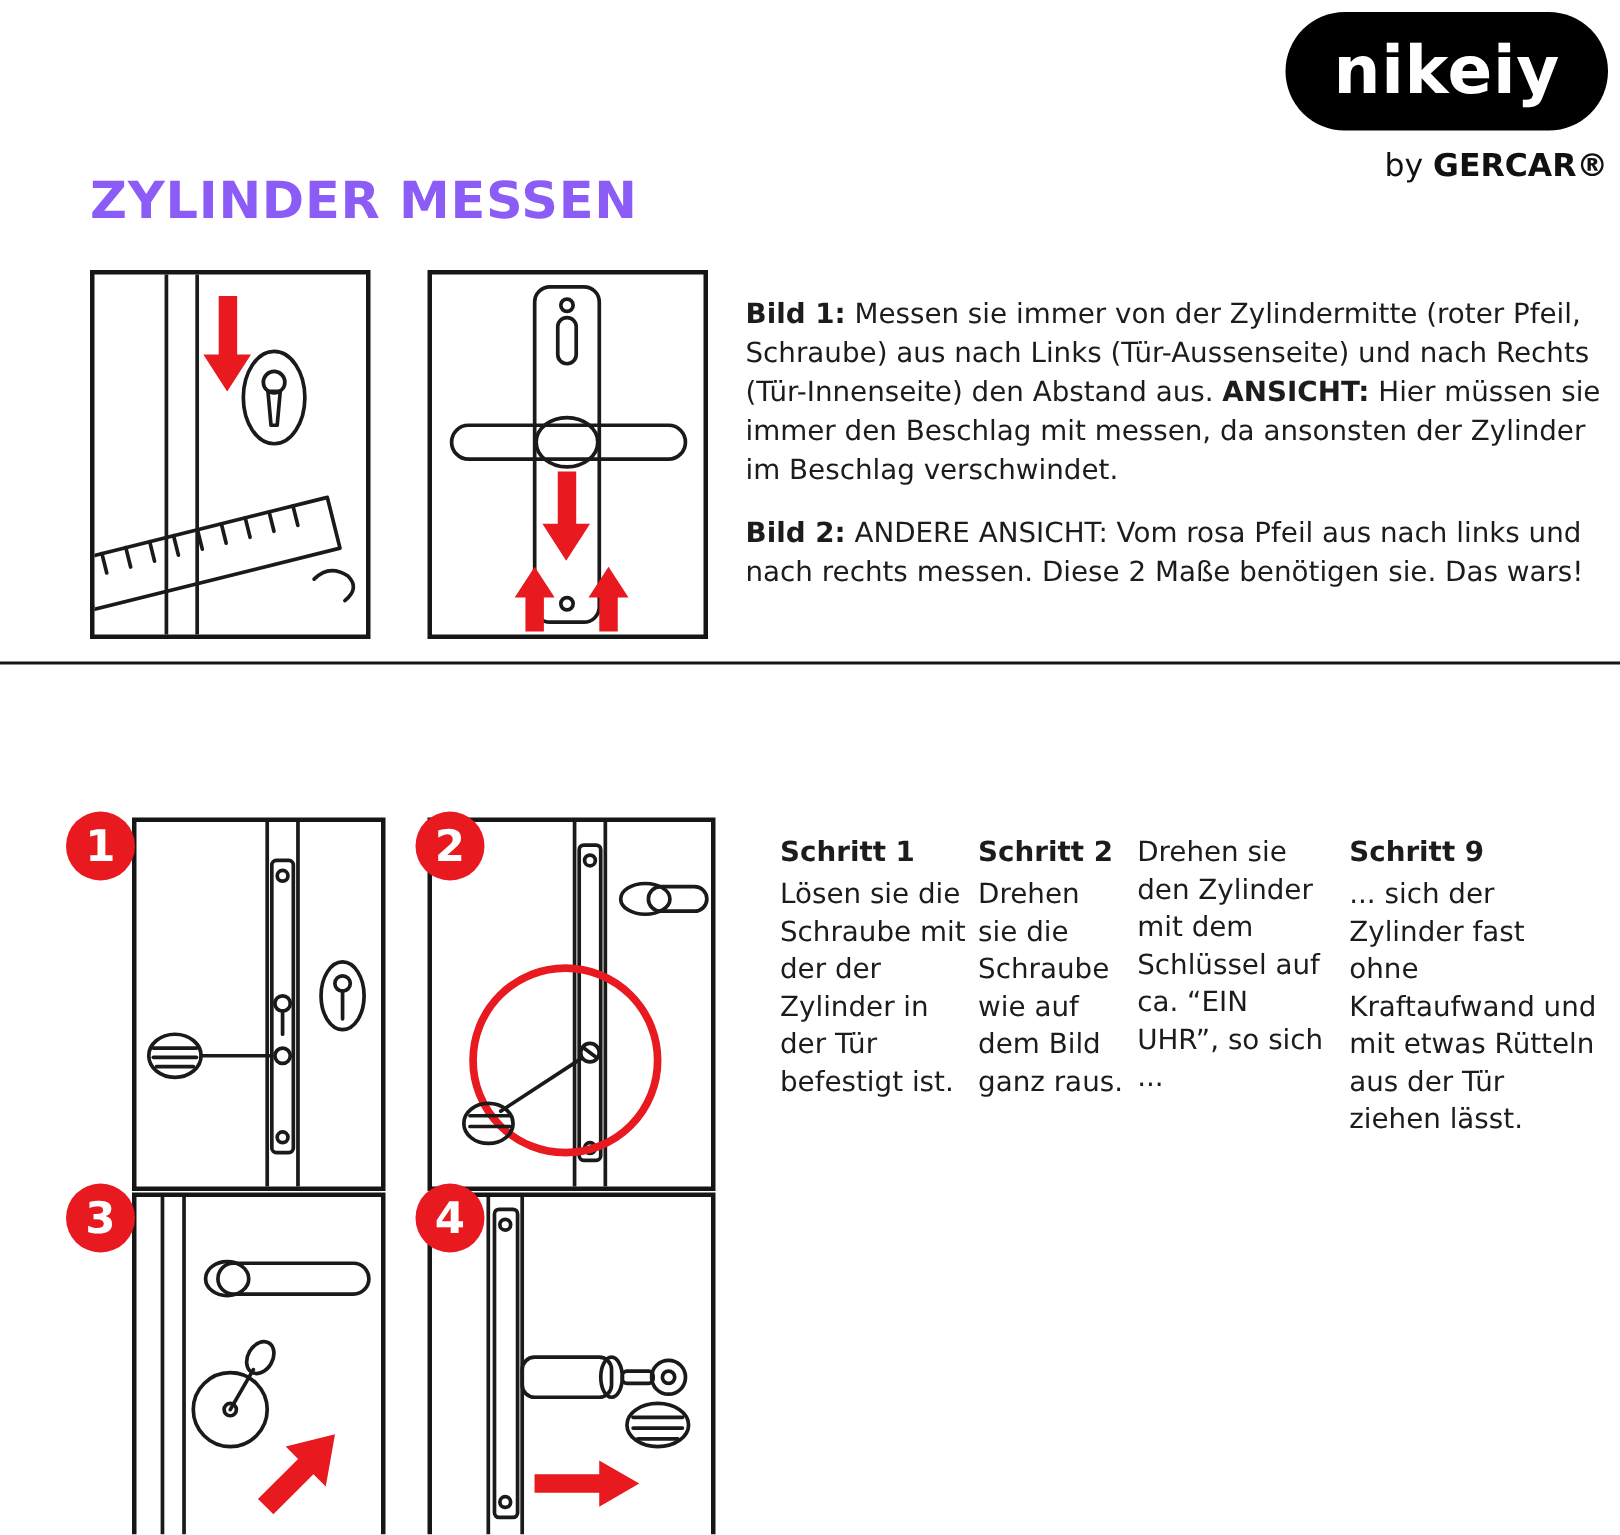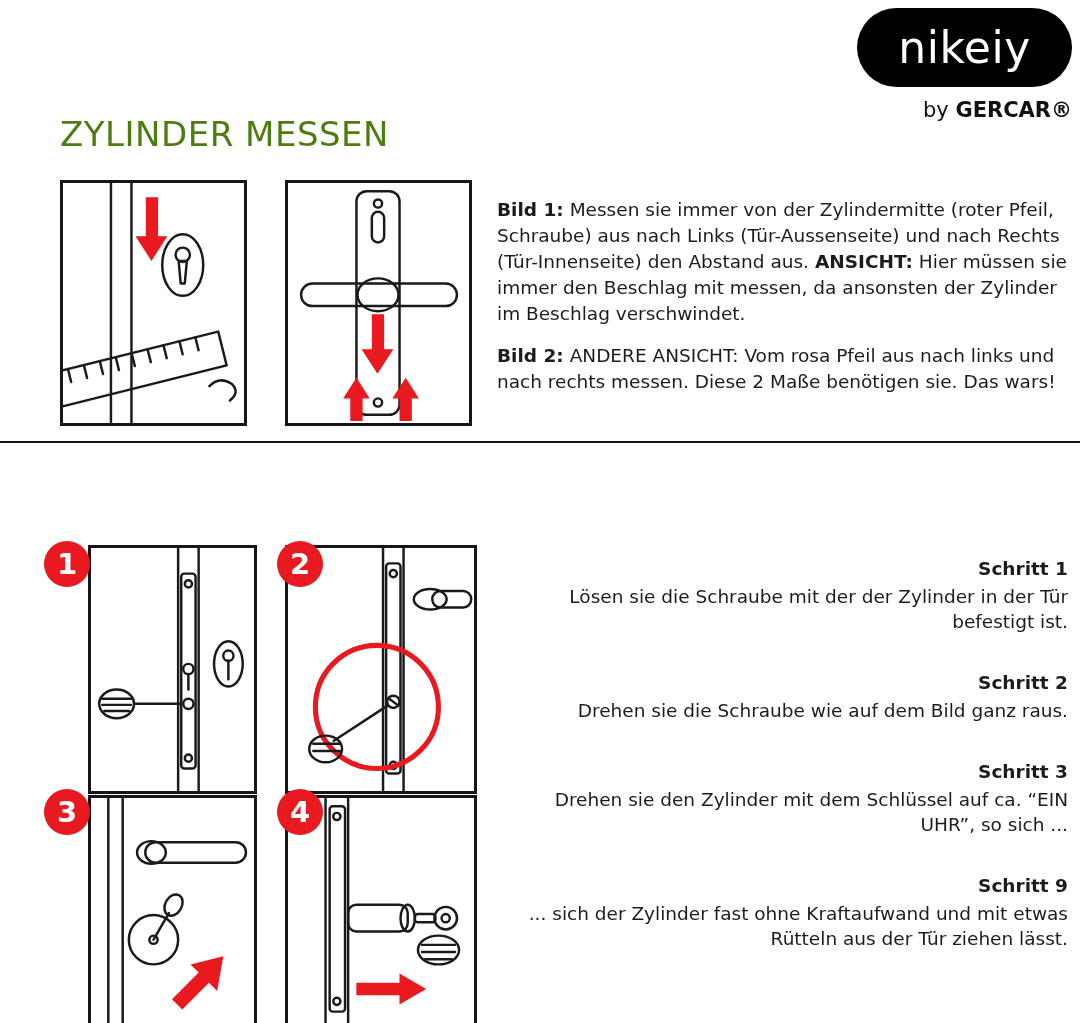--- a/index.html
+++ b/index.html
@@ -1,25 +1,25 @@
 <!DOCTYPE html>
 <html><head>
 <meta charset="utf-8">
 <style>
   html,body{margin:0;padding:0;background:#ffffff;}
   .page{position:relative;width:1080px;height:1023px;background:#fff;overflow:hidden;
         font-family:"DejaVu Sans","Liberation Sans",sans-serif;color:#1c1c1c;}
 
-  .h-title{position:absolute;left:60px;font-size:34px;font-weight:400;letter-spacing:.5px;color:#4d7c0f;white-space:nowrap;}
+  .h-title{position:absolute;left:60px;font-size:34px;font-weight:700;letter-spacing:.5px;color:#8b5cf6;white-space:nowrap;}
   #measure-title{top:114px;}
   #remove-title{top:477px;}
 
   .brand-pill{position:absolute;left:857px;top:8px;width:215px;height:79px;background:#000;
               border-radius:40px;display:flex;align-items:center;justify-content:center;}
-  .brand-pill span{color:#fff;font-size:44px;font-weight:normal;letter-spacing:.5px;}
+  .brand-pill span{color:#fff;font-size:44px;font-weight:bold;letter-spacing:.5px;}
   .brand-byline{position:absolute;left:857px;top:98px;width:215px;text-align:right;font-size:21px;color:#111;}
   .brand-byline b{font-weight:bold;}
 
   .panel{position:absolute;border:3px solid #161616;background:#fff;}
   #bild1{left:60px;top:180px;width:181px;height:240px;}
   #bild2{left:285px;top:180px;width:181px;height:240px;}
   #step1p{left:88px;top:545px;width:163px;height:243px;}
   #step2p{left:285px;top:545px;width:186px;height:243px;}
   #step3p{left:88px;top:795px;width:163px;height:228px;}
   #step4p{left:285px;top:795px;width:186px;height:228px;}
@@ -29,22 +29,22 @@
   #badge1{left:44px;top:541px;}
   #badge2{left:277px;top:541px;}
   #badge3{left:44px;top:789px;}
   #badge4{left:277px;top:789px;}
 
   .captions{position:absolute;left:497px;top:197px;width:585px;font-size:18.5px;line-height:26px;color:#1c1c1c;}
   .captions p+p{margin-top:16px;}
   .captions b{font-weight:bold;}
   .captions p{margin:0;}
 
-  .steps{position:absolute;left:520px;top:556px;width:548px;display:flex;flex-direction:column;gap:36px;
-         font-size:18.5px;line-height:25px;text-align:right;}
+  .steps{position:absolute;left:520px;top:556px;width:548px;display:flex;flex-direction:row;gap:8px;
+         font-size:18.5px;line-height:25px;}
   .step-label{font-weight:bold;margin-bottom:3px;}
 
   .divider{position:absolute;left:0;top:441px;width:1080px;height:0;border-top:2px solid #161616;}
 
   svg.sketch{display:block;width:100%;height:100%;}
   .sketch *{stroke:#1a1a1a;stroke-width:2.4;fill:none;stroke-linecap:round;stroke-linejoin:round;}
   .sketch .red{fill:#e8191f;stroke:none;}
   .sketch .redring{stroke:#e8191f;stroke-width:5;fill:none;}
 </style>
 </head>
@@ -211,21 +211,20 @@
   <div class="steps">
     <div class="step">
       <div class="step-label">Schritt 1</div>
       <div class="step-text">Lösen sie die Schraube mit der der Zylinder in der Tür befestigt ist.</div>
     </div>
     <div class="step">
       <div class="step-label">Schritt 2</div>
       <div class="step-text">Drehen sie die Schraube wie auf dem Bild ganz raus.</div>
     </div>
     <div class="step">
-      <div class="step-label">Schritt 3</div>
       <div class="step-text">Drehen sie den Zylinder mit dem Schlüssel auf ca. “EIN UHR”, so sich ...</div>
     </div>
     <div class="step">
       <div class="step-label">Schritt 9</div>
       <div class="step-text">... sich der Zylinder fast ohne Kraftaufwand und mit etwas Rütteln aus der Tür ziehen lässt.</div>
     </div>
   </div>
 
 </div>
 

